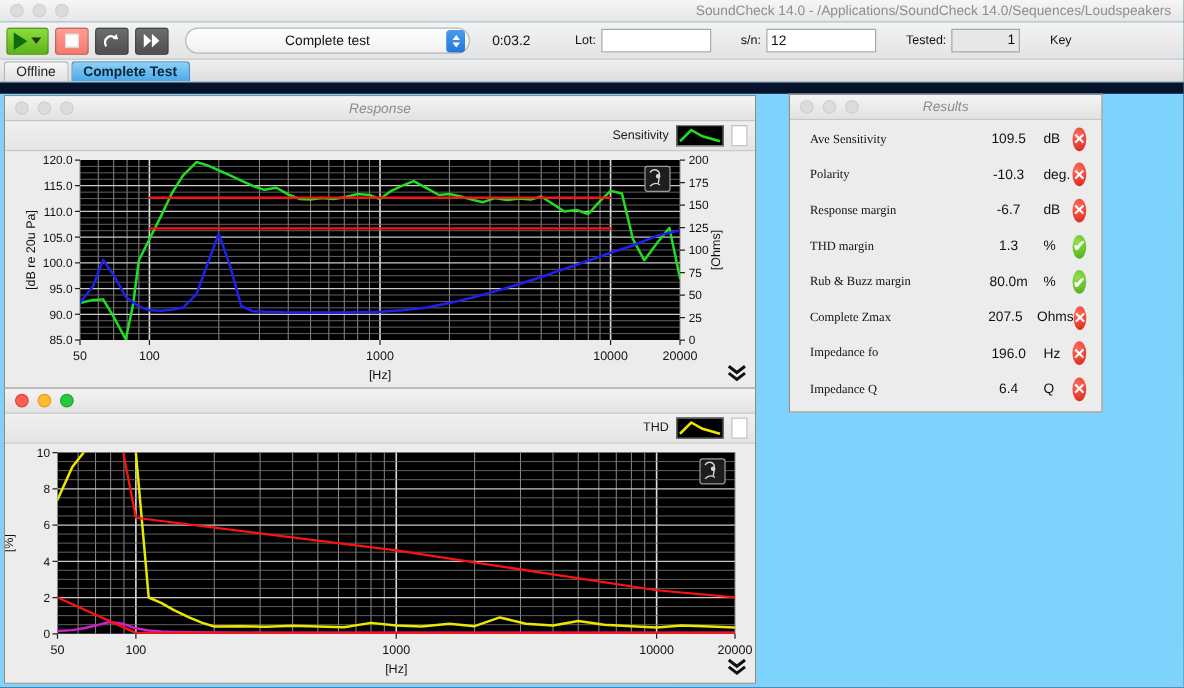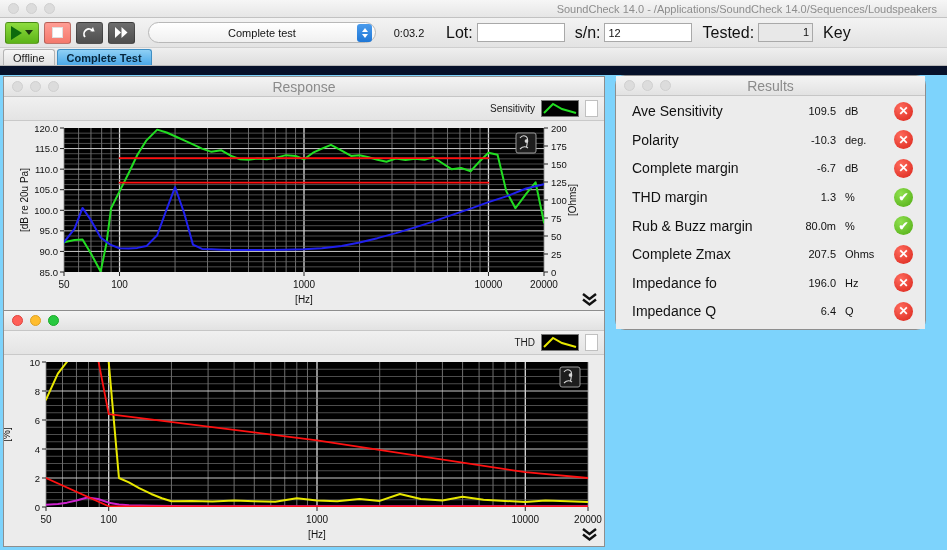--- a/index.html
+++ b/index.html
@@ -72,21 +72,21 @@
     position:absolute; right:3px; top:1px; width:15px; height:18px; border-radius:3px;
     background:linear-gradient(#4a9bec,#1f77d6);
     display:flex; flex-direction:column; align-items:center; justify-content:center; gap:2px;
   }
   #seq-stepper i { display:block; width:0;height:0; }
   #seq-stepper i.up { border-bottom:4px solid #fff; border-left:3px solid transparent; border-right:3px solid transparent; }
   #seq-stepper i.dn { border-top:4px solid #fff; border-left:3px solid transparent; border-right:3px solid transparent; }
 
   #elapsed { width:54px; text-align:center; font-size:11px; color:#111; margin-left:6px; }
 
-  .fld-label { font-size:16px; color:#111; margin-left:10px; margin-right:4px; white-space:nowrap; }
+  .fld-label { font-size:10px; color:#111; margin-left:24px; margin-right:4px; white-space:nowrap; }
   .fld {
     height:19px; background:#fff; border:1px solid #a9a9a9;
     font-size:11px; color:#111; line-height:17px; padding:0 3px;
   }
   .fld.ro { background:#e8e8e8; text-align:right; }
   #lot-field { width:88px; }
   #sn-field { width:88px; }
   #tested-field { width:55px; }
   #key-field { width:132px; background:#ececec; }
 
@@ -109,41 +109,41 @@
   #bluebar { position:absolute; left:0; top:66px; width:947px; height:9px; background:#06112a; }
 
   
   .win { position:absolute; background:#ececec; border:1px solid #8e8e8e; }
   .win-title {
     height:20px; background:linear-gradient(#f4f4f4,#e2e2e2);
     border-bottom:1px solid #c6c6c6; display:flex; align-items:center; position:relative;
   }
   .win-title .cap {
     position:absolute; left:0; right:0; text-align:center;
-    font-size:14px; color:#8b8b8b;
+    font-size:11px; color:#8b8b8b;font-style:italic;
   }
   .win-title.active .cap { color:#555; }
   .legendbar {
     height:24px; background:linear-gradient(#f0f0f0,#e4e4e4);
     border-bottom:1px solid #c9c9c9;
     display:flex; align-items:center; justify-content:flex-end; padding-right:6px; gap:6px;
   }
   .legend-label { font-size:10px; color:#1a1a1a; }
   .legend-swatch { width:38px; height:17px; background:#000; border:1px solid #777; }
   .legend-tail { width:13px; height:17px; background:#fff; border:1px solid #c0c0c0; }
 
   .chartarea { position:relative; background:#ececec; }
   .chevron { position:absolute; right:6px; font-size:15px; color:#111; line-height:1; font-weight:bold; }
 
   
-  #results-win { left:615px; top:75px; width:311px; height:255px;border-radius:10px; }
+  #results-win { left:631px; top:75px; width:251px; height:255px; }
   #results-list { position:absolute; left:0; top:21px; right:0; bottom:0; background:#ececec; }
   .res-row { height:28.6px; display:flex; align-items:center; position:relative; padding:0 12px 0 16px; }
-  .res-name { font-size:14px; color:#111; flex:0 0 140px; }
-  .res-val { font-size:11px; color:#111; width:64px; text-align:right; }
+  .res-name { font-size:10px; color:#111; flex:0 0 140px;font-family:Liberation Serif, serif; }
+  .res-val { font-size:11px; color:#111; width:64px; text-align:center; }
   .res-unit { font-size:11px; color:#111; width:48px; text-align:left; padding-left:9px; }
   .res-badge {
     width:19px; height:19px; border-radius:50%;
     display:flex; align-items:center; justify-content:center;
     color:#fff; font-size:12px; font-weight:bold; margin-left:auto;
   }
   .res-badge.fail { background:radial-gradient(circle at 35% 30%, #ff6a5c, #d9241a); }
   .res-badge.pass { background:radial-gradient(circle at 35% 30%, #8fe04f, #4fab12); }
 </style>
 </head>
@@ -554,21 +554,21 @@
           <div class="res-unit">dB</div>
           <div class="res-badge fail">✕</div>
         </div>
         <div class="res-row">
           <div class="res-name">Polarity</div>
           <div class="res-val">-10.3</div>
           <div class="res-unit">deg.</div>
           <div class="res-badge fail">✕</div>
         </div>
         <div class="res-row">
-          <div class="res-name">Complete margin</div>
+          <div class="res-name">Response margin</div>
           <div class="res-val">-6.7</div>
           <div class="res-unit">dB</div>
           <div class="res-badge fail">✕</div>
         </div>
         <div class="res-row">
           <div class="res-name">THD margin</div>
           <div class="res-val">1.3</div>
           <div class="res-unit">%</div>
           <div class="res-badge pass">✔</div>
         </div>

